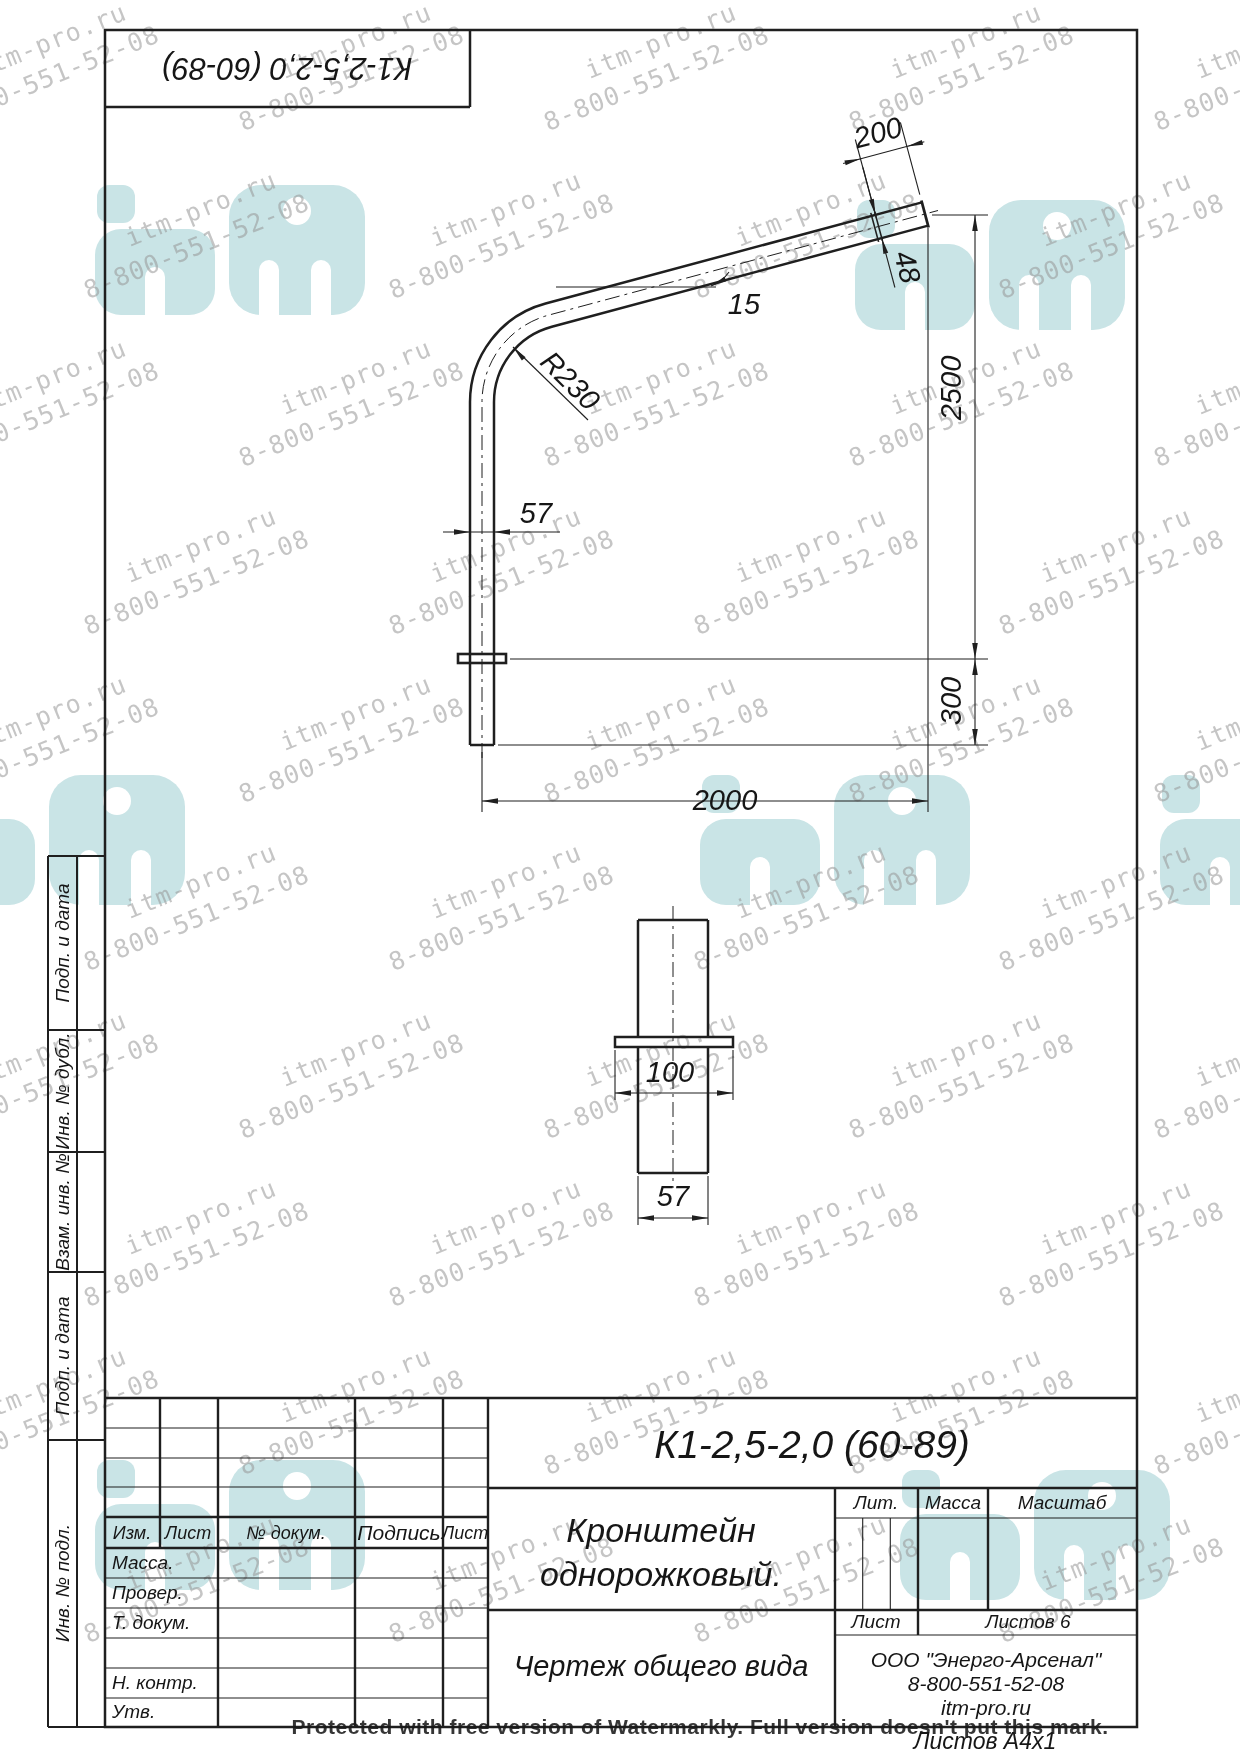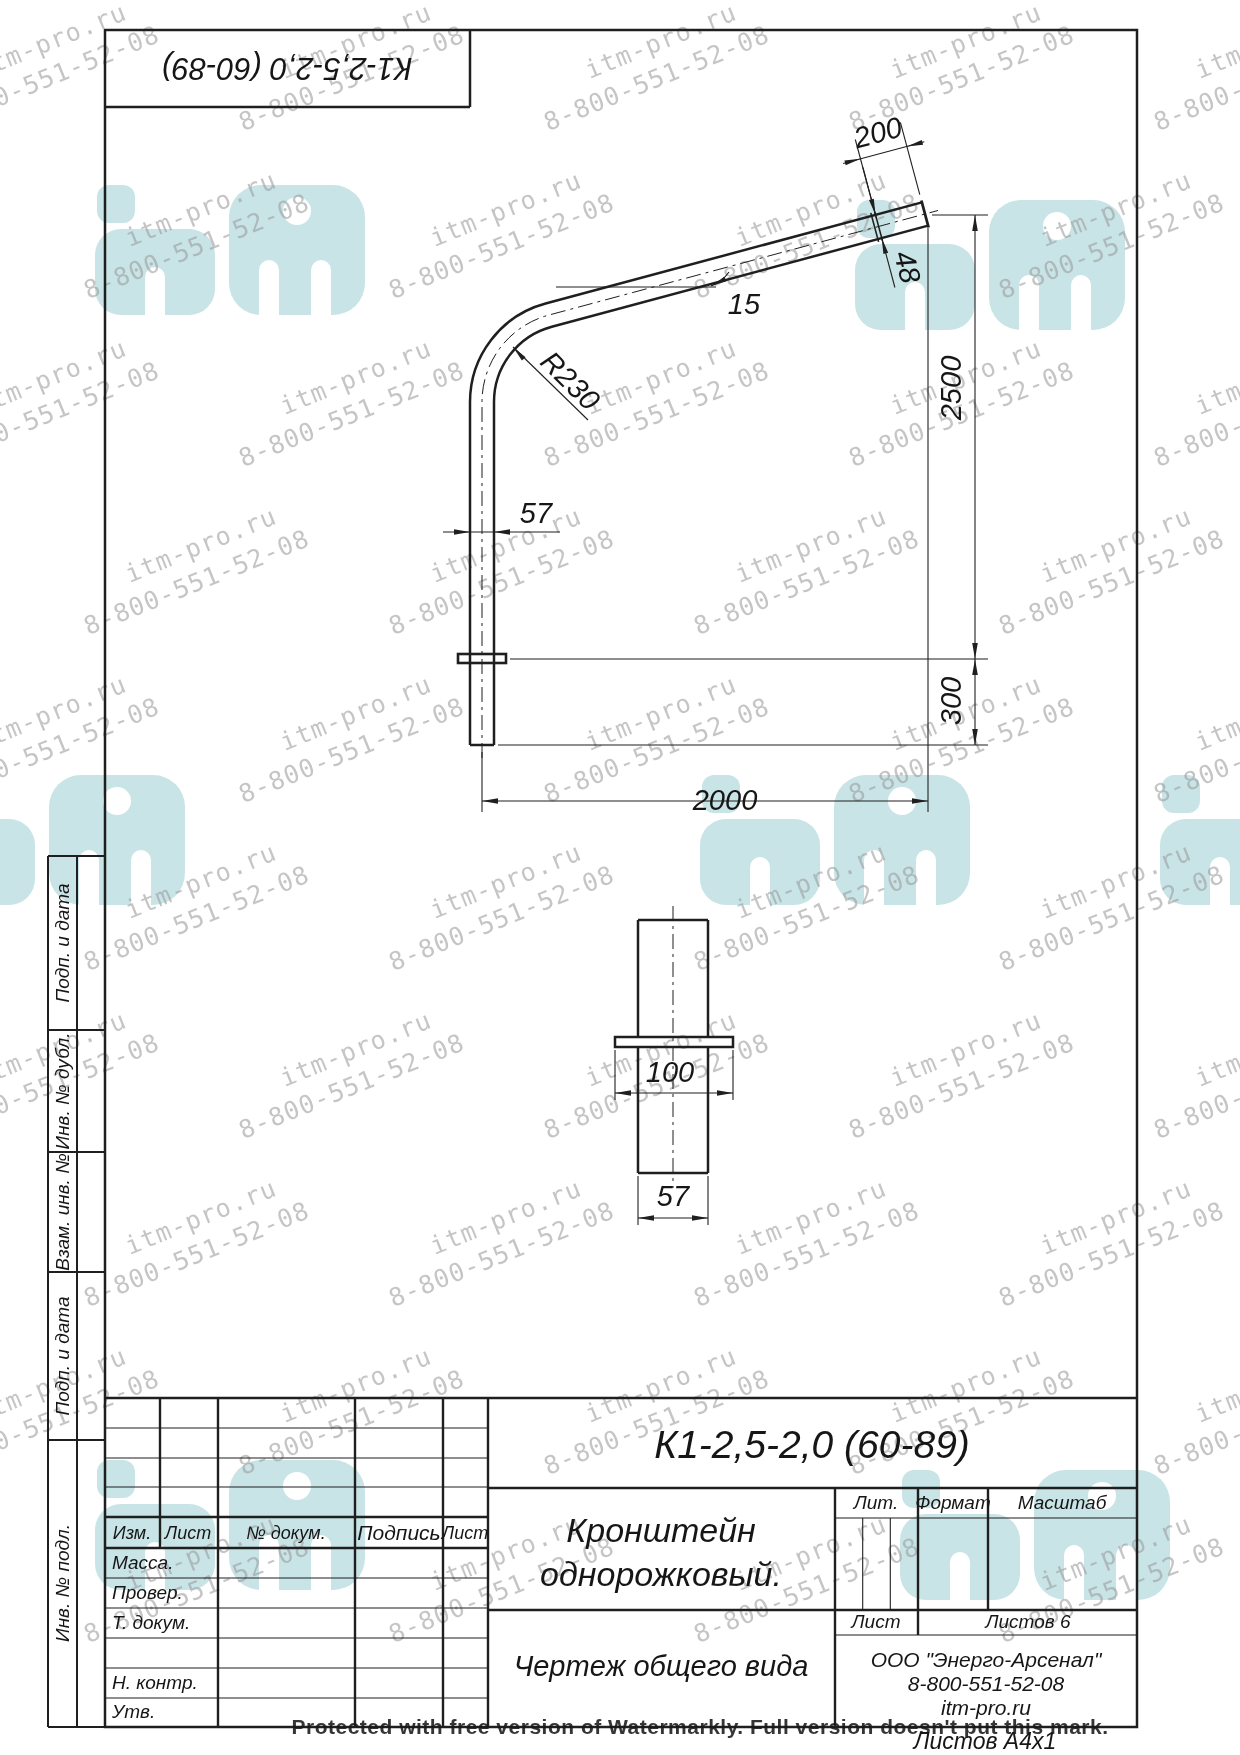--- a/index.html
+++ b/index.html
@@ -457,21 +457,21 @@
   <div class="lbl rot90ccw tb-small" style="left:63px;top:1091px">Инв. № дубл.</div>
   <div class="lbl rot90ccw tb-small" style="left:63px;top:1212px">Взам. инв. №</div>
   <div class="lbl rot90ccw tb-small" style="left:63px;top:1356px">Подп. и дата</div>
   <div class="lbl rot90ccw tb-small" style="left:63px;top:1583px">Инв. № подл.</div>
 
   <div class="lbl" style="left:812px;top:1445px;font-size:39px">К1-2,5-2,0 (60-89)</div>
   <div class="lbl" style="left:661px;top:1530px;font-size:34px">Кронштейн</div>
   <div class="lbl" style="left:661px;top:1574px;font-size:34px">однорожковый.</div>
   <div class="lbl" style="left:661px;top:1666px;font-size:29px">Чертеж общего вида</div>
   <div class="lbl tb-small" style="left:876px;top:1503px">Лит.</div>
-  <div class="lbl tb-small" style="left:953px;top:1503px">Формат</div>
+  <div class="lbl tb-small" style="left:953px;top:1503px">Масса</div>
   <div class="lbl tb-small" style="left:1062px;top:1503px">Масштаб</div>
   <div class="lbl tb-small" style="left:876px;top:1622px">Лист</div>
   <div class="lbl tb-small" style="left:1028px;top:1622px">Листов 6</div>
   <div class="lbl" style="left:986px;top:1660px;font-size:21px">ООО "Энерго-Арсенал"</div>
   <div class="lbl" style="left:986px;top:1684px;font-size:21px">8-800-551-52-08</div>
   <div class="lbl" style="left:986px;top:1708px;font-size:21px">itm-pro.ru</div>
   <div class="lbl" style="left:132px;top:1533px;font-size:18px">Изм.</div>
   <div class="lbl" style="left:188px;top:1533px;font-size:18px">Лист</div>
   <div class="lbl" style="left:286px;top:1533px;font-size:18px">№ докум.</div>
   <div class="lbl" style="left:399px;top:1533px;font-size:21px">Подпись</div>

